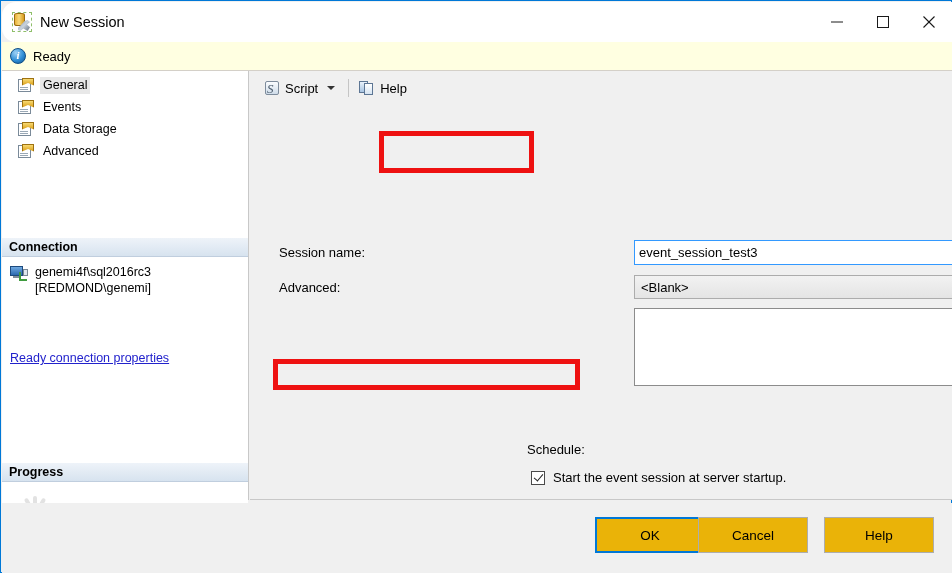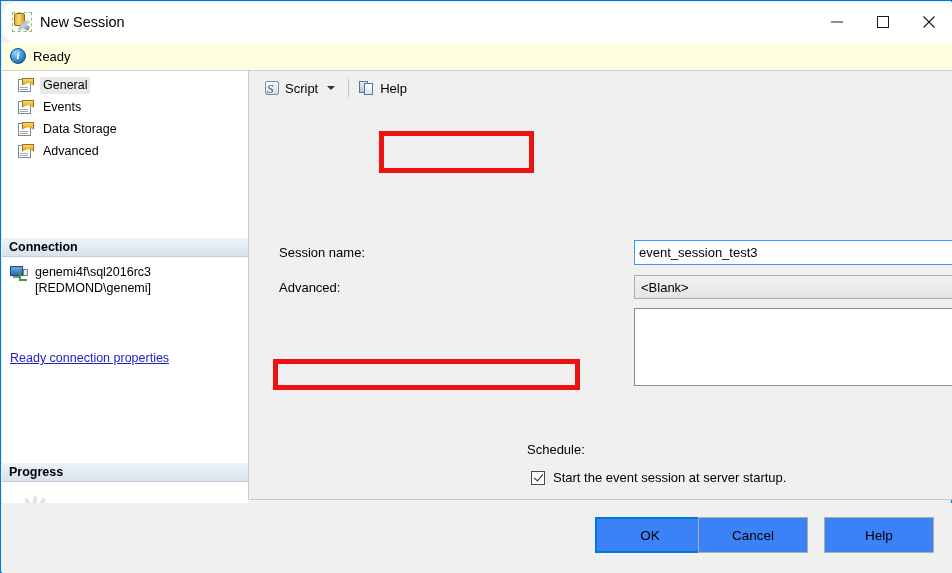--- a/index.html
+++ b/index.html
@@ -408,21 +408,21 @@
     position: absolute;
     left: 1px; top: 502px;
     width: 950px; height: 70px;
     background: #f0f0f0;
   }
   .dlg-btn {
     position: absolute;
     top: 14px;
     width: 110px; height: 36px;
     box-sizing: border-box;
-    background: #3b82f6;
+    background: #eab308;
     border: 1px solid #adadad;
     font-family: "Liberation Sans", sans-serif;
     font-size: 13.5px;
     color: #000000;
     display: flex; align-items: center; justify-content: center;
   }
   #btn-ok { left: 593px; border: 2px solid #0078d7; }
   #btn-cancel { left: 696px; }
   #btn-help { left: 822px; }
 

